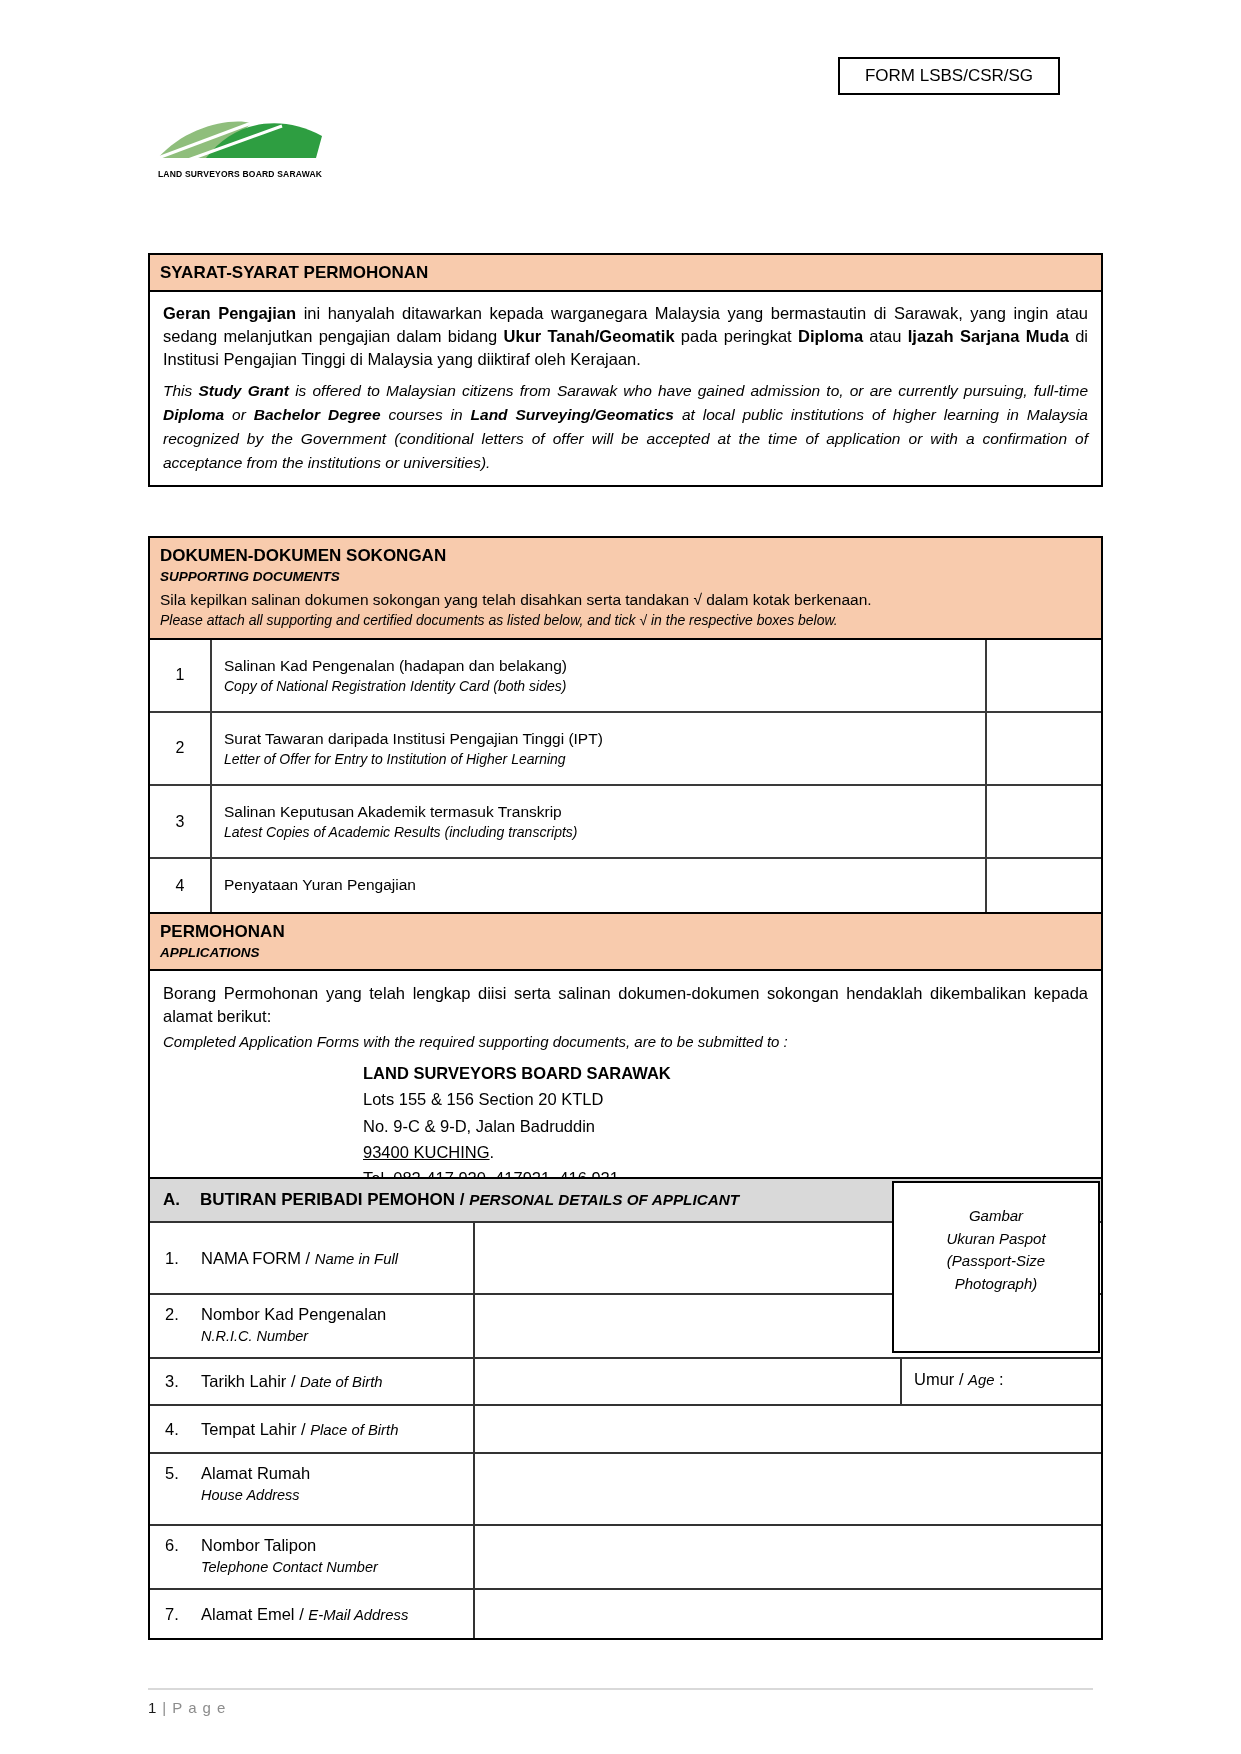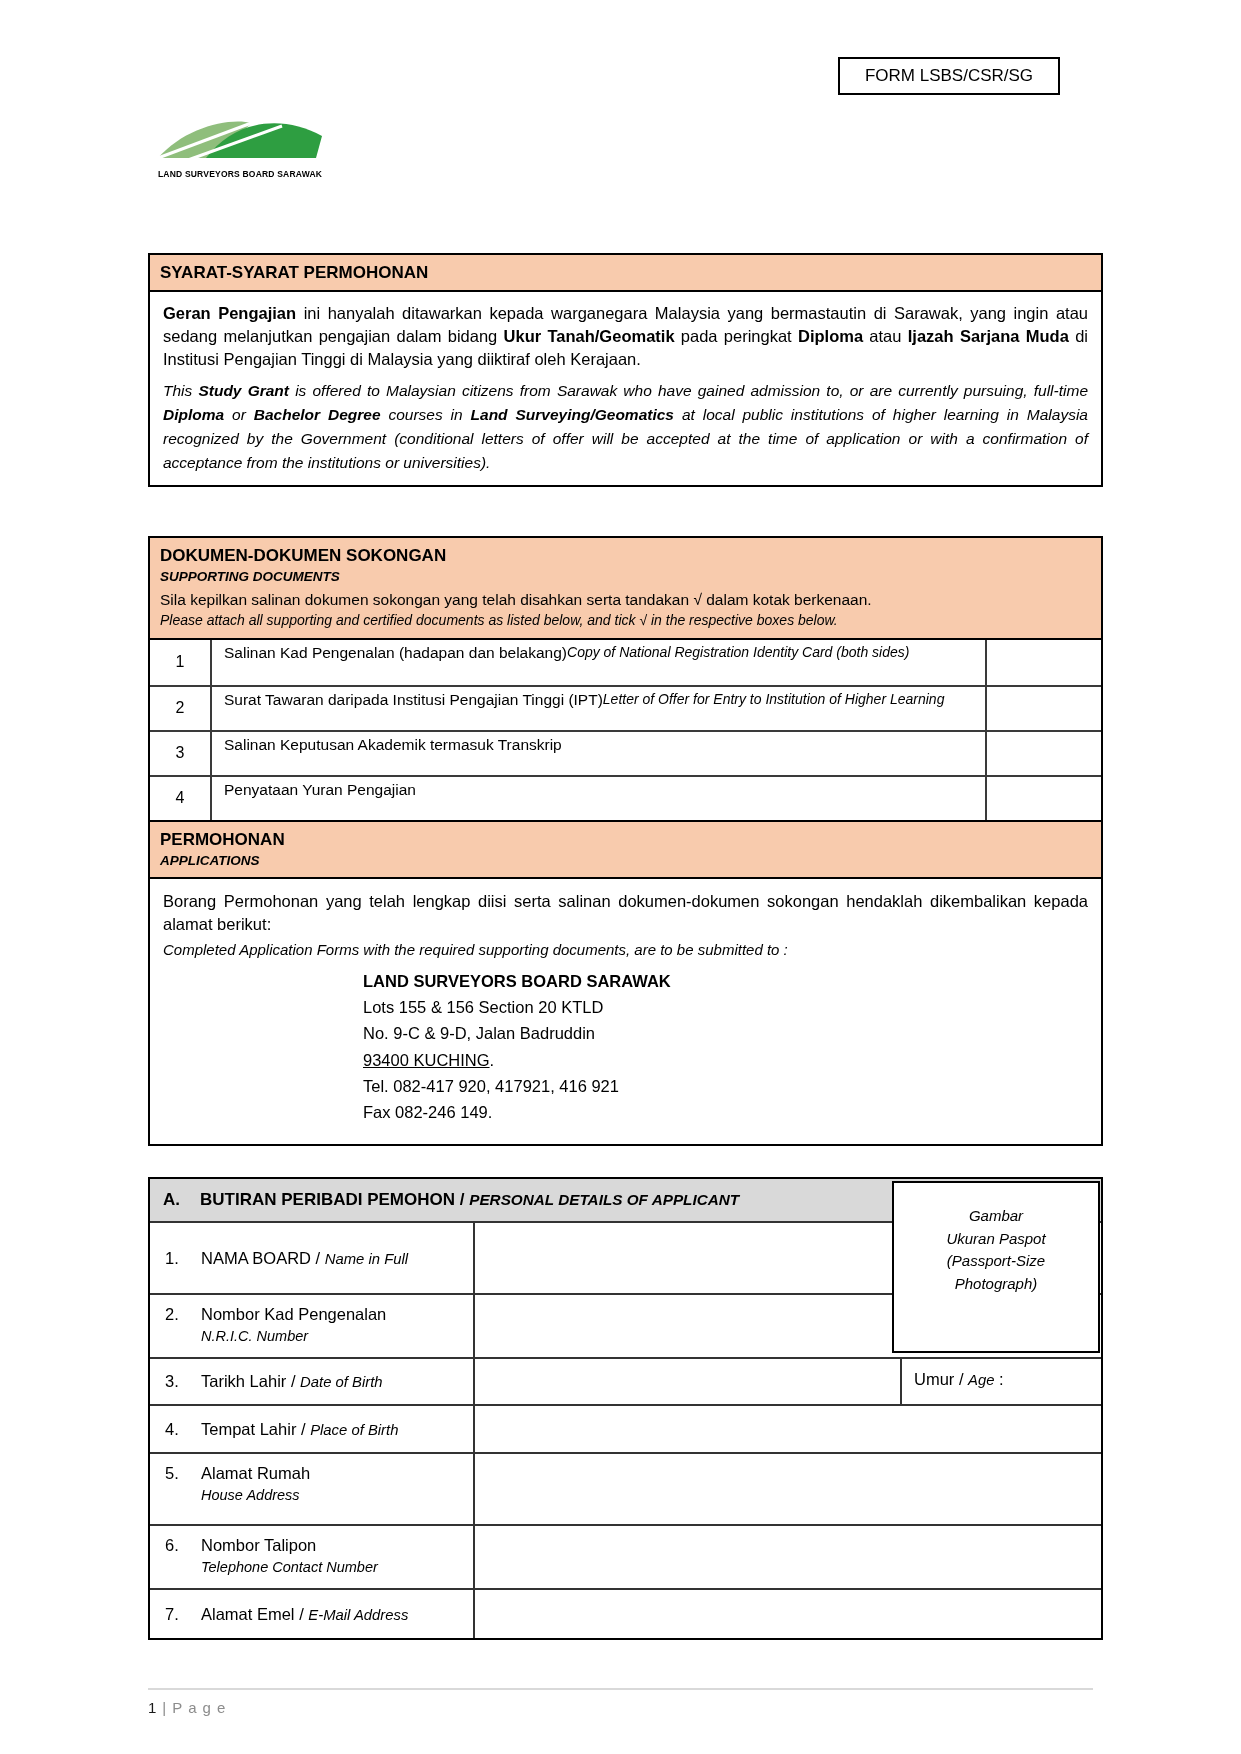--- a/index.html
+++ b/index.html
@@ -36,21 +36,21 @@
   .cond-body{padding:10px 13px 10px;}
   .para-my{font-size:16.5px;line-height:1.38;text-align:justify;}
   .para-en{font-size:15.5px;line-height:1.55;text-align:justify;margin-top:8px;}
 
   
   #documents{top:536px;}
   .doc-row{display:flex;min-height:45px;box-sizing:border-box;}
   .doc-row + .doc-row{border-top:2px solid #3a3a3a;}
   .doc-num{width:60px;border-right:2px solid #3a3a3a;display:flex;align-items:center;justify-content:center;
            font-size:16px;flex:none;}
-  .doc-desc{flex:1;padding:3px 12px;display:flex;flex-direction:row;justify-content:flex-start;}
+  .doc-desc{flex:1;padding:16px 12px;display:flex;flex-direction:column;justify-content:center;}
   .dd-my{font-size:15.5px;line-height:1.35;}
   .dd-en{font-size:14px;font-style:italic;line-height:1.3;}
   .doc-tick{width:114px;border-left:2px solid #3a3a3a;flex:none;}
   .perm-head{border-top:2px solid #000;}
   .app-body{padding:11px 13px 18px;}
   .app-en{font-size:15px;font-style:italic;margin-top:3px;line-height:1.45;}
   .address{margin-left:200px;margin-top:7px;font-size:16.5px;line-height:1.6;}
   .addr-name{font-weight:700;}
 
   
@@ -134,20 +134,21 @@
       <div class="doc-desc">
         <div class="dd-my">Surat Tawaran daripada Institusi Pengajian Tinggi (IPT)</div>
         <div class="dd-en">Letter of Offer for Entry to Institution of Higher Learning</div>
       </div>
       <div class="doc-tick"></div>
     </div>
     <div class="doc-row">
       <div class="doc-num">3</div>
       <div class="doc-desc">
         <div class="dd-my">Salinan Keputusan Akademik termasuk Transkrip</div>
+        <div class="dd-en">Latest Copies of Academic Results (including transcripts)</div>
       </div>
       <div class="doc-tick"></div>
     </div>
     <div class="doc-row">
       <div class="doc-num">4</div>
       <div class="doc-desc">
         <div class="dd-my">Penyataan Yuran Pengajian</div>
       </div>
       <div class="doc-tick"></div>
     </div>
@@ -179,21 +180,21 @@
     <div class="photo-box">
       <div>Gambar</div>
       <div>Ukuran Paspot</div>
       <div>(Passport-Size</div>
       <div>Photograph)</div>
     </div>
 
     <div class="pd-row" style="height:70px;">
       <div class="pd-label">
         <span class="fnum">1.</span>
-        <span class="ftext"><span>NAMA BOARD </span><span>/ </span><span class="sg-i sg-s">Name in Full</span></span>
+        <span class="ftext"><span>NAMA FORM </span><span>/ </span><span class="sg-i sg-s">Name in Full</span></span>
       </div>
       <div class="pd-value"></div>
     </div>
 
     <div class="pd-row" style="height:64px;">
       <div class="pd-label stacked">
         <div class="l1">
           <span class="fnum">2.</span>
           <span>Nombor Kad Pengenalan</span>
         </div>

